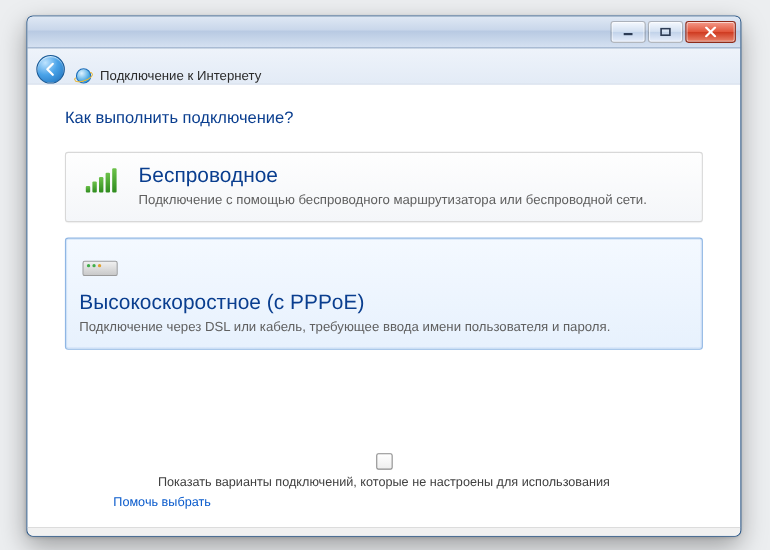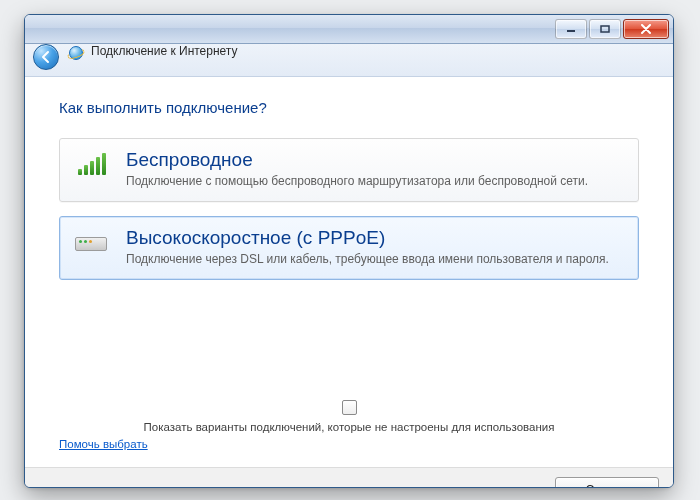--- a/index.html
+++ b/index.html
@@ -60,21 +60,21 @@
     border-color: #8e2b1a;
     color: #fff;
   }
   .win-btn svg { display:block; }
   
   .header {
     height: 32px;
     background: linear-gradient(#eef3fa,#e3ebf6);
     border-bottom: 1px solid #c5d2e4;
     display: flex;
-    align-items: flex-start;
+    align-items: flex-end;
     padding: 0 8px;
     gap: 8px;
   }
   .back-btn {
     width: 24px;
     height: 24px;
     border-radius: 50%;
     background: radial-gradient(circle at 30% 25%, #bfe4ff 0%, #4aa3e8 45%, #1a6cb8 100%);
     border: 1px solid #1a5a96;
     display: flex;
@@ -101,21 +101,21 @@
   }
   .header-title {
     color: #2b2b2b;
     font-size: 12px;
   }
   
   .body {
     position: relative;
     background: #fff;
     height: calc(472px - 28px - 32px - 44px);
-    padding: 22px 34px 0 34px;
+    padding: 22px 34px 12px 34px;
   }
   .heading {
     color: #0a3e8f;
     font-size: 15px;
     margin-bottom: 22px;
   }
   .option {
     border: 1px solid #d8d8d8;
     border-radius: 3px;
     background: linear-gradient(#fefefe,#f4f6f9);
@@ -123,20 +123,21 @@
     display: flex;
     gap: 14px;
     margin-bottom: 14px;
     cursor: default;
     box-shadow: 0 1px 0 rgba(0,0,0,.03);
   }
   .option.selected {
     border-color: #8fb6e4;
     background: linear-gradient(#f4f9ff,#e7f1fd);
     box-shadow: 0 0 0 1px rgba(120,170,230,.25) inset;
+    flex-direction: column;
   }
   .opt-icon {
     width: 40px;
     display:flex;align-items:flex-start;justify-content:center;
     padding-top:2px;
   }
   .opt-text { flex:1; }
   .opt-title {
     color: #0a3e8f;
     font-size: 19px;
@@ -182,22 +183,23 @@
   .chk-row {
     display:flex;align-items:center;gap:6px;
     color:#404040;font-size:11.5px;margin-bottom:4px;flex-direction:column;
   }
   .checkbox {
     width:13px;height:13px;border:1px solid #8a8a8a;
     background:linear-gradient(#fff,#eee);border-radius:2px;
     flex-shrink:0;
   }
   .help-link {
-    color:#0a5bcc;font-size:11.5px;text-decoration:underline;
+    color:#0a5bcc;font-size:11.5px;
     cursor:pointer;
+    margin-left:44px;
   }
   
   .footer {
     height:44px;
     background:#f1f1f1;
     border-top:1px solid #dcdcdc;
     display:flex;align-items:center;justify-content:flex-end;
     padding:0 14px;
   }
   .btn {

